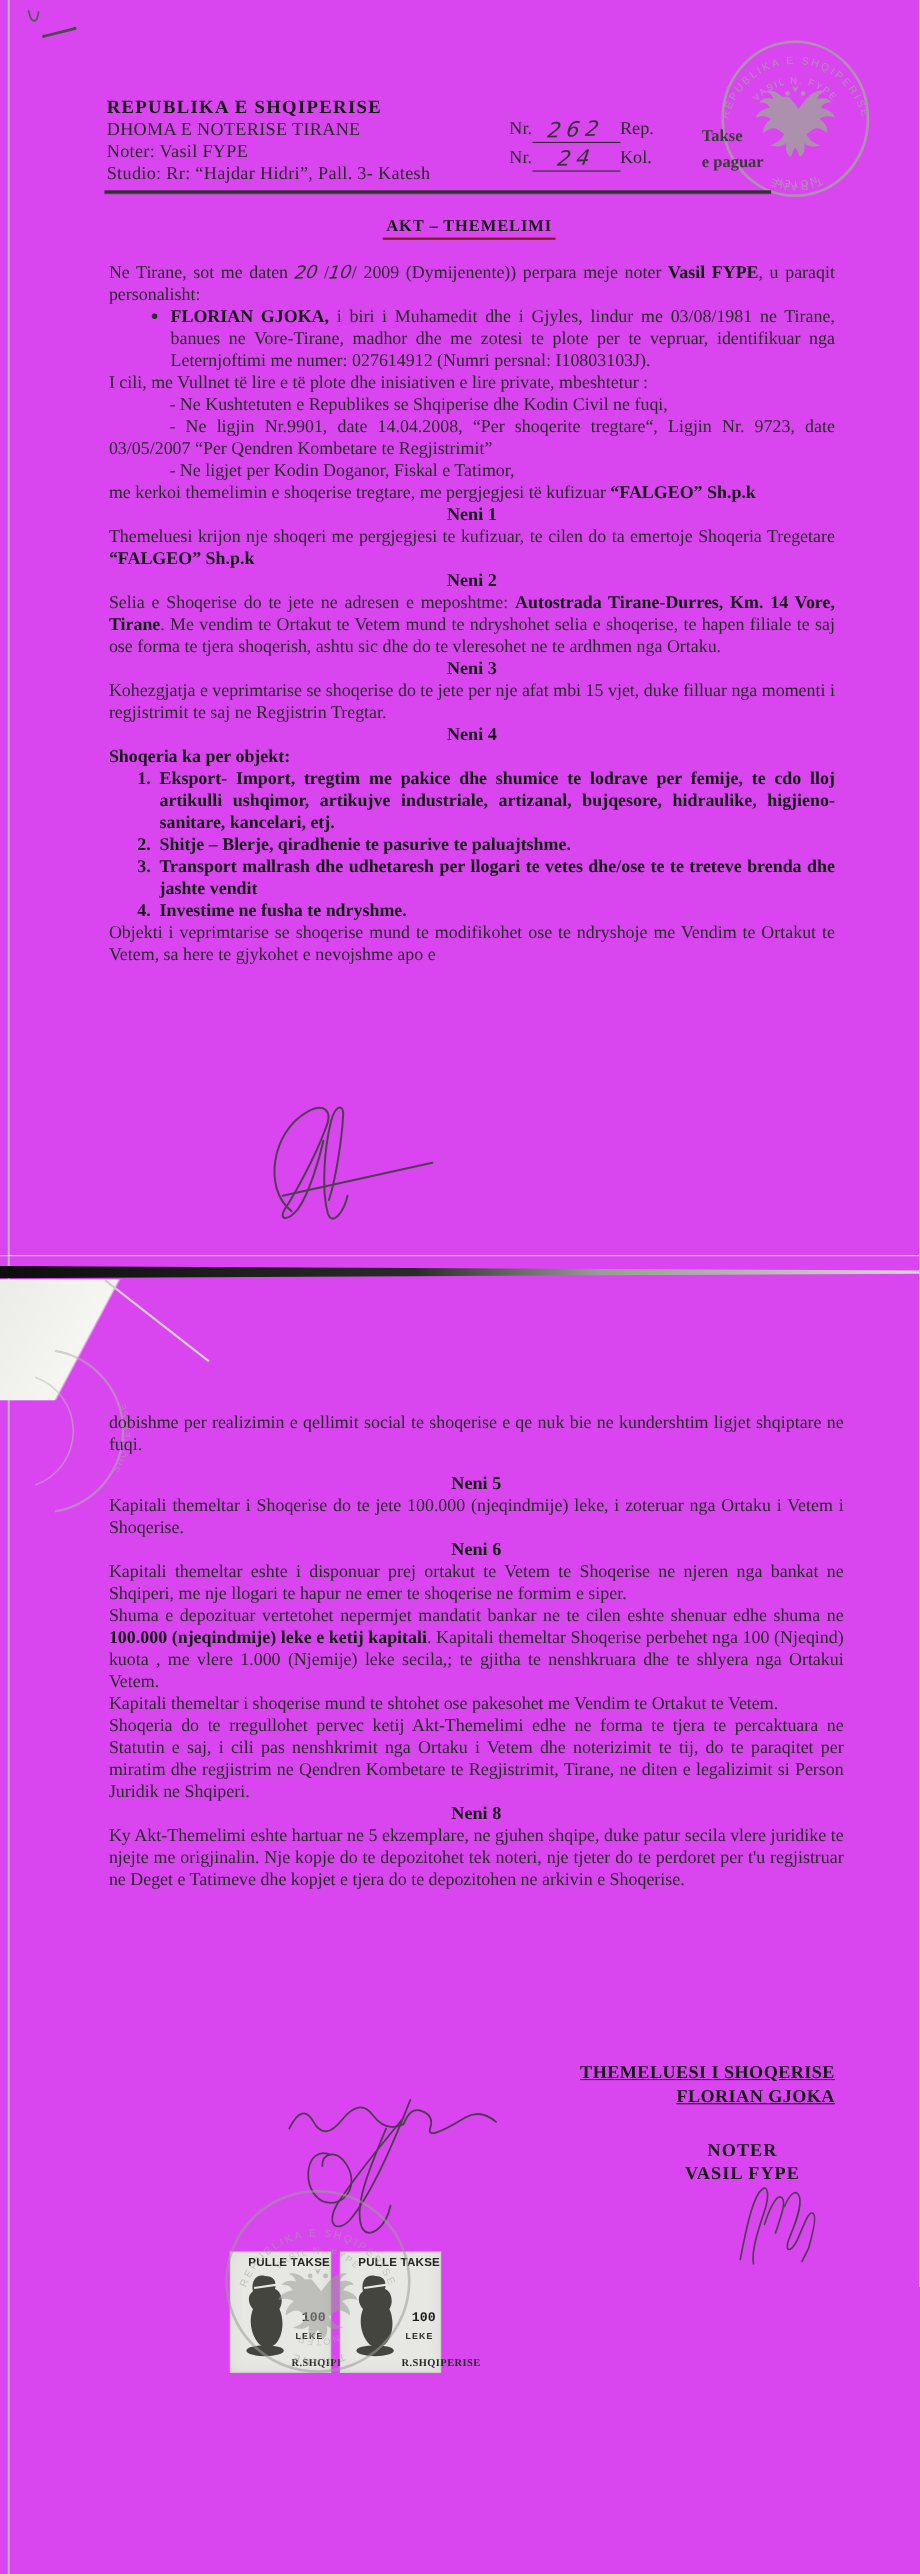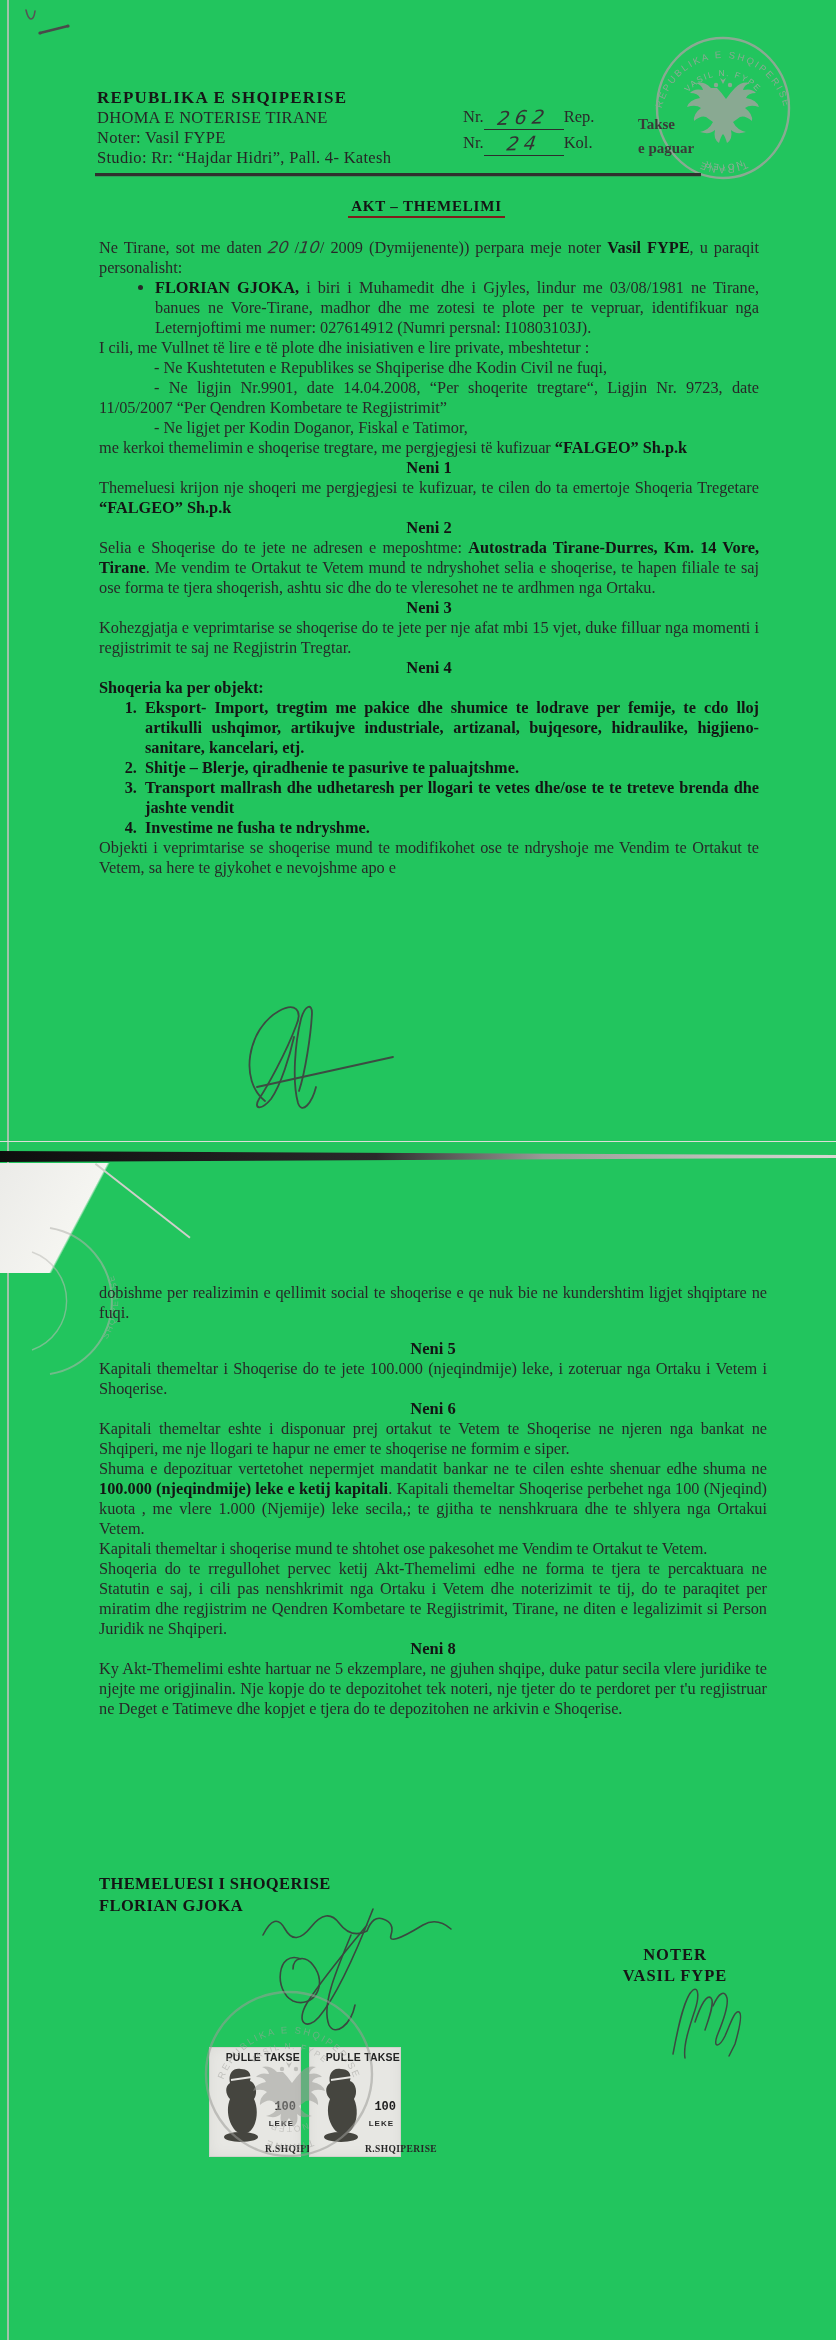--- a/index.html
+++ b/index.html
@@ -1,18 +1,18 @@
 <!DOCTYPE html>
 <html><head>
 <meta charset="utf-8">
 <style>
   html,body{margin:0;padding:0;background:#ffffff;}
   #scan{
     position:relative;width:836px;height:2340px;margin:0 auto;
-    background:#22c55e;overflow:hidden;
+    background:#d946ef;overflow:hidden;
     font-family:"Liberation Serif","DejaVu Serif",serif;
     color:#2d2d2d;
   }
   .abs{position:absolute;}
   
   .scan-edge{left:7px;top:0;width:2px;height:2340px;background:#c2c2bd;opacity:.8;}
   
   .hdr{left:97px;top:88px;width:360px;line-height:20px;font-size:16.5px;letter-spacing:.3px;color:#262626;}
   .hdr .l1{font-weight:bold;font-size:17px;letter-spacing:1.2px;color:#161616;}
   .registry{left:463px;top:104px;width:230px;font-size:16.5px;color:#2a2a2a;line-height:26px;}
@@ -29,21 +29,21 @@
   .b{font-weight:bold;color:#141414;}
   .body1{left:99px;top:238px;width:660px;}
   .body2{left:99px;top:1283px;width:668px;}
   .dash{text-indent:55px;}
   ul.founder{list-style:disc;margin:0;padding:0 0 0 56px;}
   ul.founder li{margin:0;}
   ol.objects{list-style:decimal;margin:0;padding:0 0 0 42px;font-weight:bold;color:#141414;}
   ol.objects li{margin:0;padding-left:4px;}
   .heading{text-align:center;font-weight:bold;font-size:16.5px;color:#141414;}
   .gap-top{margin-top:16px !important;}
-  .center-sign{left:99px;top:1873px;width:660px;text-align:left;font-weight:bold;font-size:16.5px;line-height:22px;color:#141414;letter-spacing:.4px;}
+  .center-sign{left:99px;top:1873px;width:660px;text-align:right;font-weight:bold;font-size:16.5px;line-height:22px;color:#141414;letter-spacing:.4px;text-decoration:underline;}
   .noter-block{left:600px;top:1944px;width:150px;text-align:center;font-weight:bold;font-size:16.5px;line-height:21px;color:#161616;letter-spacing:1px;}
   
   svg{display:block;}
   .stamp-ring{fill:none;stroke:#a4a4a0;stroke-width:2.4;}
   .ring-text{fill:#a2a29e;font-family:"Liberation Sans",sans-serif;font-size:9.5px;letter-spacing:2.2px;}
   .ring-text2{fill:#a9a9a5;font-family:"Liberation Sans",sans-serif;font-size:8.5px;letter-spacing:1.6px;}
   .stamp-overlay{left:638px;top:112px;font-family:"Liberation Serif",serif;font-weight:bold;font-size:15px;line-height:24px;color:#3a3a38;}
   .fiscal{width:90px;height:108px;background:#e7e7e3;border:1px solid #d2d2cc;box-shadow:inset 0 0 14px rgba(0,0,0,.05);}
   .fs-title{position:absolute;top:3px;left:0;width:100%;text-align:right;font-family:"Liberation Sans",sans-serif;font-weight:bold;font-size:10.5px;color:#232323;letter-spacing:.2px;}
   .fs-val{position:absolute;right:4px;top:52px;font-family:Liberation Mono, monospace;font-weight:bold;font-size:12px;color:#1d1d1d;margin-left:24px;}
@@ -66,21 +66,21 @@
     <path d="M26,10 q2,9 5,9 q3,0 4,-8" fill="none" stroke="#555" stroke-width="1.6" stroke-linecap="round"></path>
     <path d="M40,33 L68,26" fill="none" stroke="#4a4a4a" stroke-width="2.4" stroke-linecap="round"></path>
     <circle cx="40" cy="33" r="1.6" fill="#4a4a4a"></circle>
       <circle cx="68" cy="26" r="1.6" fill="#4a4a4a"></circle>
   </svg>
 
   <div class="abs hdr">
     <div class="l1">REPUBLIKA  E  SHQIPERISE</div>
     <div>DHOMA  E NOTERISE TIRANE</div>
     <div>Noter: Vasil FYPE</div>
-    <div>Studio: Rr: “Hajdar Hidri”, Pall. 4- Katesh</div>
+    <div>Studio: Rr: “Hajdar Hidri”, Pall. 3- Katesh</div>
   </div>
 
   <div class="abs registry">
     <div class="reg-row">
       <span>Nr.</span><span class="slot"><span class="hw">262</span></span><span>Rep.</span>
     </div>
     <div class="reg-row">
       <span>Nr.</span><span class="slot"><span class="hw">24</span></span><span>Kol.</span>
     </div>
   </div>
@@ -115,21 +115,21 @@
     <span class="doc-title">AKT – THEMELIMI</span>
   </div>
 
   <div class="abs body-col body1">
     <p><span>Ne Tirane, sot me daten </span><span class="hw">20</span><span> /</span><span class="hw">10</span><span>/ 2009 (Dymijenente)) perpara meje noter </span><span class="b">Vasil FYPE</span><span>, u paraqit personalisht:</span></p>
     <ul class="founder">
       <li><span class="b">FLORIAN GJOKA,</span><span> i biri i Muhamedit dhe i Gjyles, lindur me 03/08/1981 ne Tirane, banues ne Vore-Tirane, madhor dhe me zotesi te plote per te vepruar, identifikuar nga Leternjoftimi me numer: 027614912 (Numri persnal: I10803103J).</span></li>
     </ul>
     <p>I cili, me Vullnet të lire e të plote dhe inisiativen e lire private, mbeshtetur :</p>
     <p class="dash">- Ne Kushtetuten e Republikes se Shqiperise dhe Kodin Civil ne fuqi,</p>
-    <p class="dash">- Ne ligjin Nr.9901, date 14.04.2008, “Per shoqerite tregtare“, Ligjin Nr. 9723, date 11/05/2007 “Per Qendren Kombetare te Regjistrimit”</p>
+    <p class="dash">- Ne ligjin Nr.9901, date 14.04.2008, “Per shoqerite tregtare“, Ligjin Nr. 9723, date 03/05/2007 “Per Qendren Kombetare te Regjistrimit”</p>
     <p class="dash">- Ne ligjet per Kodin Doganor, Fiskal e Tatimor,</p>
     <p><span>me kerkoi themelimin e shoqerise tregtare, me pergjegjesi të kufizuar </span><span class="b">“FALGEO” Sh.p.k</span></p>
     <p class="heading">Neni 1</p>
     <p><span>Themeluesi krijon nje shoqeri me pergjegjesi te kufizuar, te cilen do ta emertoje Shoqeria Tregetare </span><span class="b">“FALGEO” Sh.p.k</span></p>
     <p class="heading">Neni 2</p>
     <p><span>Selia e Shoqerise do te jete ne adresen e meposhtme: </span><span class="b">Autostrada Tirane-Durres, Km. 14 Vore, Tirane</span><span>. Me vendim te Ortakut te Vetem mund te ndryshohet selia e shoqerise, te hapen filiale te saj ose forma te tjera shoqerish, ashtu sic dhe do te vleresohet ne te ardhmen nga Ortaku.</span></p>
     <p class="heading">Neni 3</p>
     <p>Kohezgjatja e veprimtarise se shoqerise do te jete per nje afat mbi 15 vjet, duke filluar nga momenti i regjistrimit te saj ne Regjistrin Tregtar.</p>
     <p class="heading">Neni 4</p>
     <p class="b">Shoqeria ka per objekt:</p>

